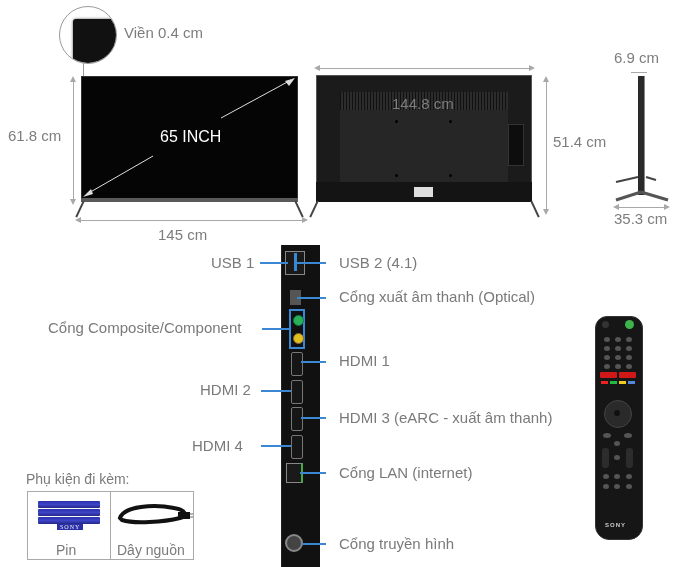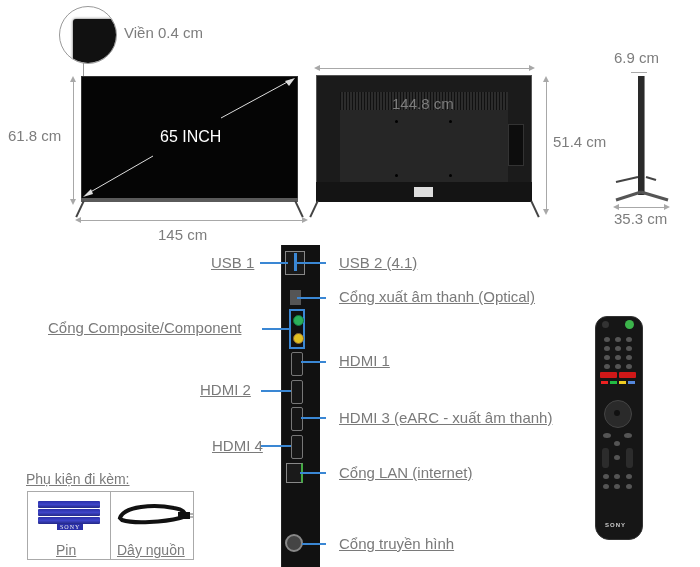--- a/index.html
+++ b/index.html
@@ -1,18 +1,18 @@
 <!DOCTYPE html>
 <html><head>
 <meta charset="utf-8">
 <style>
   html,body{margin:0;padding:0;background:#fff;}
   body{width:700px;height:567px;position:relative;overflow:hidden;font-family:"Liberation Sans",sans-serif;color:#777;}
   .abs{position:absolute;}
-  .lbl{position:absolute;font-size:15px;color:#7a7a7a;white-space:nowrap;line-height:18px;text-decoration:underline;}
+  .lbl{position:absolute;font-size:15px;color:#7a7a7a;white-space:nowrap;line-height:18px;}
   .dim{position:absolute;font-size:15px;color:#7d7d7d;white-space:nowrap;line-height:18px;}
   .line-h{position:absolute;height:1px;background:#a8a8a8;}
   .line-v{position:absolute;width:1px;background:#a8a8a8;}
   .blue-h{position:absolute;height:2px;background:#3a87d4;}
   .ah-l,.ah-r,.ah-u,.ah-d{position:absolute;width:0;height:0;}
   .ah-l{border-top:3px solid transparent;border-bottom:3px solid transparent;border-right:6px solid #a8a8a8;}
   .ah-r{border-top:3px solid transparent;border-bottom:3px solid transparent;border-left:6px solid #a8a8a8;}
   .ah-u{border-left:3px solid transparent;border-right:3px solid transparent;border-bottom:6px solid #a8a8a8;}
   .ah-d{border-left:3px solid transparent;border-right:3px solid transparent;border-top:6px solid #a8a8a8;}
   
@@ -145,21 +145,21 @@
   <div class="blue-h" style="left:260px;top:262px;width:28px;"></div>
   <div class="lbl" style="left:211px;top:254px;">USB 1</div>
 
   <div class="blue-h" style="left:262px;top:328px;width:27px;"></div>
   <div class="lbl" style="left:48px;top:319px;">Cổng Composite/Component</div>
 
   <div class="blue-h" style="left:261px;top:390px;width:30px;"></div>
   <div class="lbl" style="left:200px;top:381px;">HDMI 2</div>
 
   <div class="blue-h" style="left:261px;top:445px;width:30px;"></div>
-  <div class="lbl" style="left:212px;top:437px;">HDMI 4</div>
+  <div class="lbl" style="left:192px;top:437px;">HDMI 4</div>
 
   <div class="blue-h" style="left:296px;top:262px;width:30px;"></div>
   <div class="lbl" style="left:339px;top:254px;">USB 2 (4.1)</div>
 
   <div class="blue-h" style="left:297px;top:297px;width:29px;"></div>
   <div class="lbl" style="left:339px;top:288px;">Cổng xuất âm thanh (Optical)</div>
 
   <div class="blue-h" style="left:301px;top:361px;width:25px;"></div>
   <div class="lbl" style="left:339px;top:352px;text-align:center;">HDMI 1</div>
 

